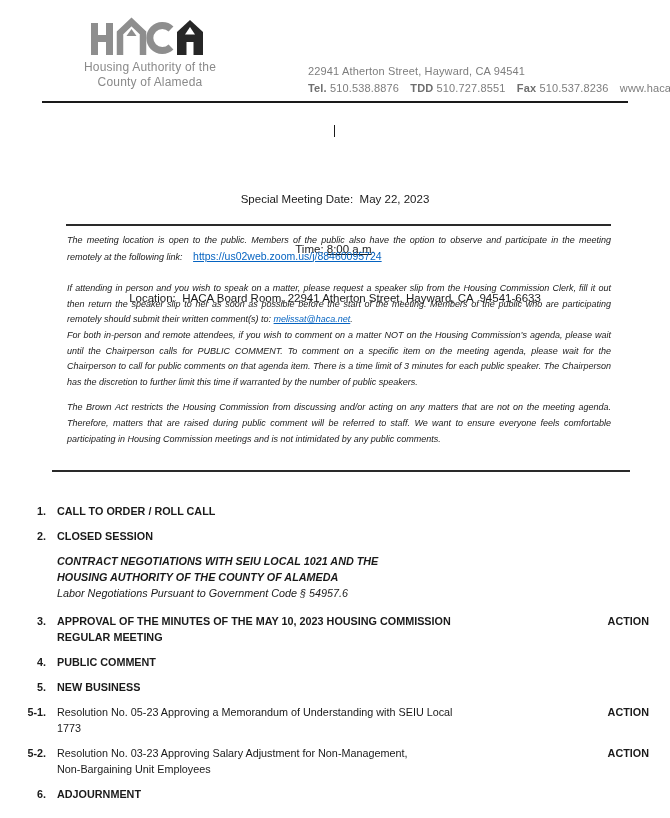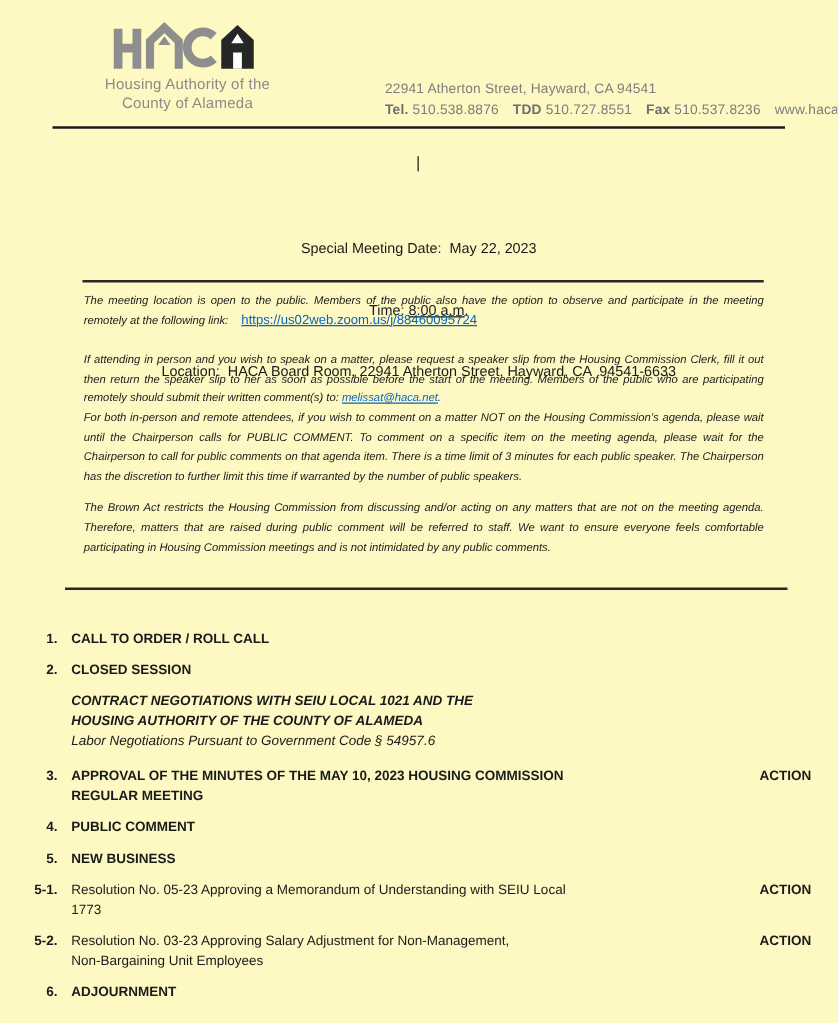--- a/index.html
+++ b/index.html
@@ -1,19 +1,19 @@
 <!DOCTYPE html>
 <html><head>
 <meta charset="utf-8">
 <style>
   * { margin:0; padding:0; box-sizing:border-box; }
   html,body { background:#e8e8e8; }
   .page {
     position:relative; width:670px; height:818px; margin:0 auto;
-    background:#fef9c3; overflow:hidden;
+    background:#ffffff; overflow:hidden;
     font-family:"Liberation Sans", sans-serif; color:#1a1a1a;
   }
 
   
   .logo-block { position:absolute; left:56px; top:16px; width:188px; text-align:center; }
   .logo-mark { display:block; margin:0 auto 4px auto; }
   .org-name { color:#8a8a8a; font-size:12px; line-height:15px; letter-spacing:0.2px; }
 
   .contact { position:absolute; left:308px; top:63px; color:#7d7d7d; font-size:11px; letter-spacing:0.15px; }
   .contact .line { line-height:17px; white-space:nowrap; }

